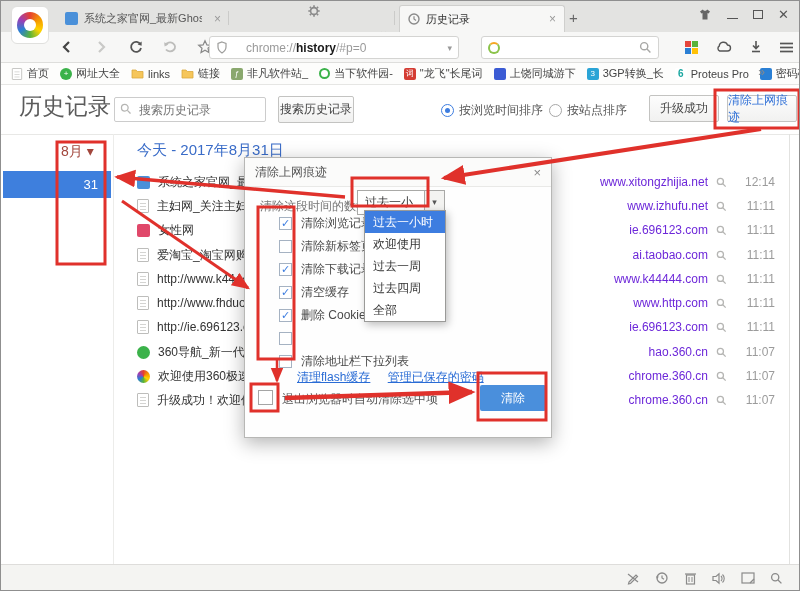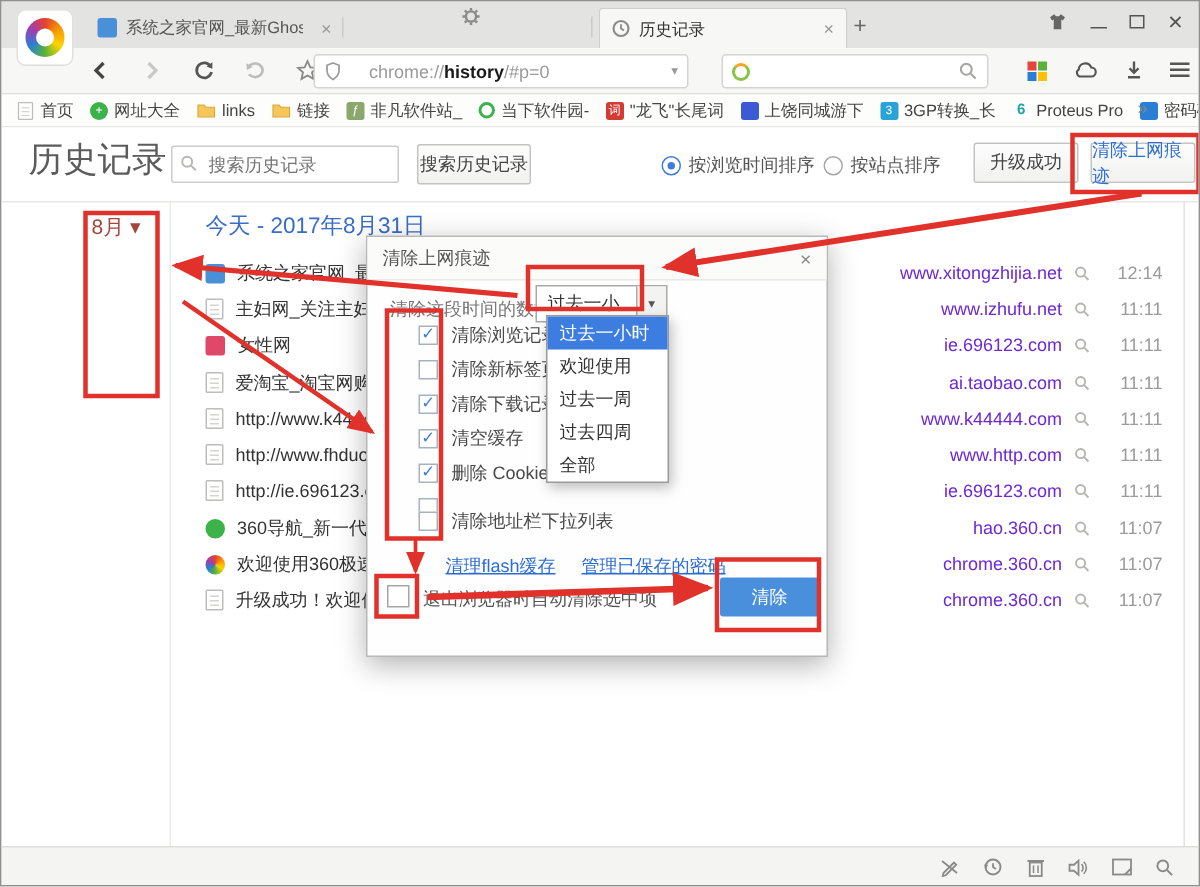--- a/index.html
+++ b/index.html
@@ -313,20 +313,23 @@
       <span>按站点排序</span>
     </div>
     <div class="pg-btn" style="left:648px;top:10px;width:70px;">升级成功</div>
     <div class="pg-btn" style="left:726px;top:10px;width:70px;color:#2e6fd6;">清除上网痕迹</div>
 
     <div class="hdr-line"></div>
     <div class="vline"></div>
     <div class="scroll"></div>
 
     <div class="month">8月 ▾</div>
+    <div class="dayrow">
+        <span>31</span>
+      </div>
 
     <div class="dateheading">今天 - 2017年8月31日</div>
 
     <div class="hrow" style="top:86px;">
       <span class="fav fav-sq" style="background:#4a90d9;"></span>
       <span class="ttl">系统之家官网_最新Ghost</span>
         <span class="sp"></span>
       <span class="url">www.xitongzhijia.net</span>
       <span class="mag ico"><svg width="11" height="11" viewBox="0 0 13 13">
             <circle cx="5.2" cy="5.2" r="3.6" fill="none" stroke="#b5b5b3" stroke-width="1.5"></circle>
@@ -470,21 +473,21 @@
       <span class="cb checked"></span>
       <span>清空缓存</span>
     </div>
     <div class="ckrow" style="top:147px;">
       <span class="cb checked"></span>
       <span>删除 Cookie 和</span>
     </div>
     <div class="ckrow" style="top:170px;">
       <span class="cb"></span>
     </div>
-    <div class="ckrow" style="top:179px;">
+    <div class="ckrow" style="top:193px;">
       <span class="cb"></span>
       <span>清除地址栏下拉列表</span>
     </div>
 
     <div class="dlg-links">
       <span>清理flash缓存</span>
       <span>管理已保存的密码</span>
     </div>
 
     <span class="dlg-foot-cb"></span>

